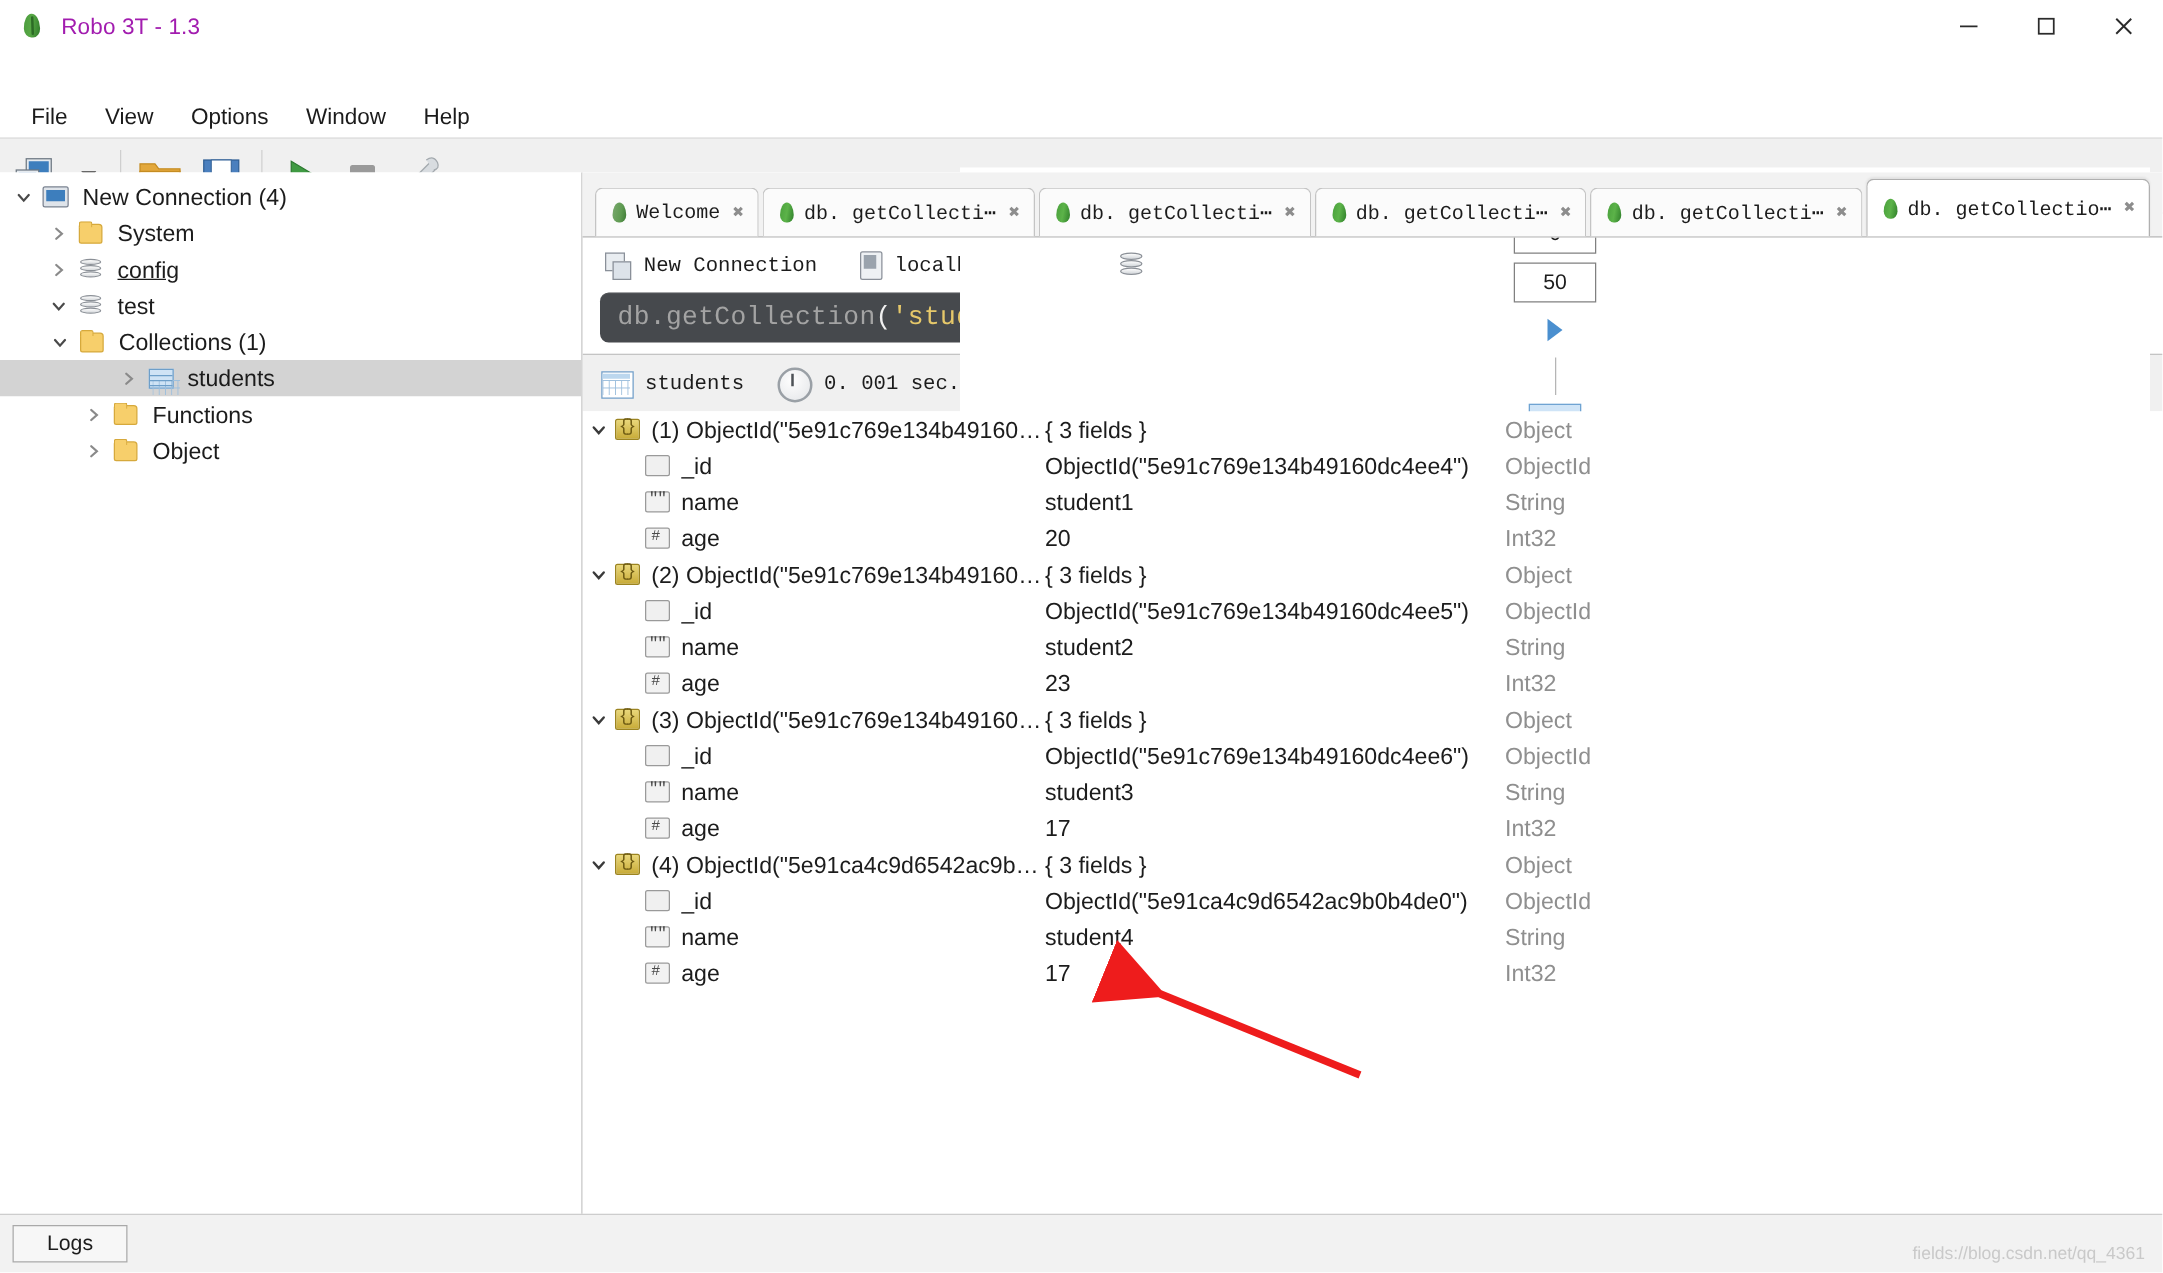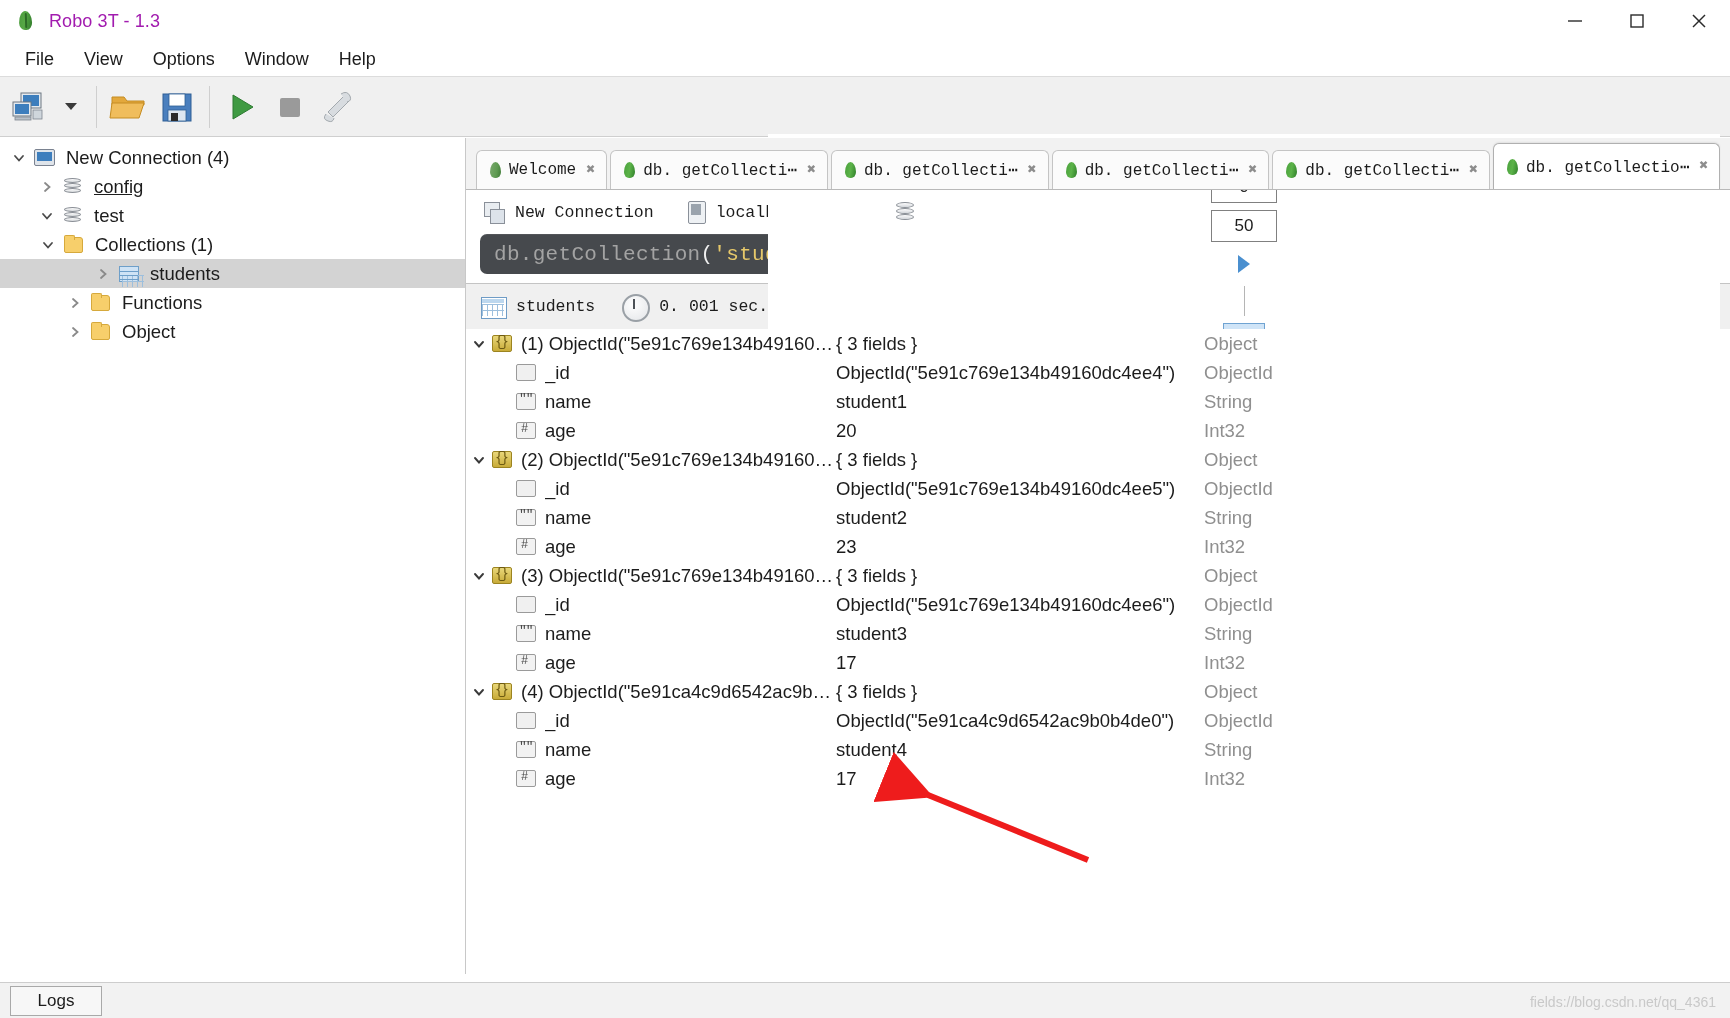--- a/index.html
+++ b/index.html
@@ -35,21 +35,21 @@
   .winbtns { position: absolute; right: 0; top: 0; height: 42px; display: flex; }
   .winbtn {
     width: 62px; height: 42px; display: flex; align-items: center; justify-content: center;
     color: #333;
   }
   .winbtn svg { display: block; }
 
   
   .menubar {
     height: 34px; background: #ffffff; display: flex; align-items: center;
-    padding-left: 10px; border-bottom: none;
+    padding-left: 10px; border-bottom: none; margin-top: 34px;
   }
   .menuitem {
     padding: 4px 15px; font-size: 18px; color: #1b1b1b;
   }
 
   
   .toolbar {
     height: 61px; background: #f0f0f0;
     border-top: 1px solid #dcdcdc; border-bottom: 1px solid #cfcfcf;
     display: flex; align-items: center; padding-left: 6px;
@@ -270,21 +270,21 @@
     background:#f0f0f0; border:1px solid #9a9a9a; border-radius:2px; }
   .ic-str { width:20px; min-width:20px; height:17px; margin-right:9px; position:relative;
     background:#f2f2f2; border:1px solid #9a9a9a; border-radius:2px; }
   .ic-str::before { content:"\"\""; position:absolute; left:2px; top:-3px; font-size:13px; color:#4a4a4a; font-family:"Liberation Mono",monospace; letter-spacing:-1px; }
   .ic-int { width:20px; min-width:20px; height:17px; margin-right:9px; position:relative;
     background:#f2f2f2; border:1px solid #9a9a9a; border-radius:2px; }
   .ic-int::before { content:"#"; position:absolute; left:4px; top:-1px; font-size:12px; color:#4a4a4a; font-family:"Liberation Mono",monospace; }
 
   
   .statusbar {
-    position:absolute; left:0; right:0; bottom:0; height:36px;
+    position:absolute; left:0; right:0; bottom:0; height:47px;
     background:#f2f2f2; border-top:1px solid #cdcdcd; display:flex; align-items:center;
     padding-left: 10px;
   }
   .logsbtn {
     width: 92px; height: 30px; background:#f7f7f7; border:1px solid #a9a9a9;
     display:flex; align-items:center; justify-content:center; font-size:17px; color:#1c1c1c;
   }
   .watermark {
     position:absolute; right: 14px; bottom: 8px;
     font-size: 14px; color:#c9c9c9; font-family:"Liberation Sans", sans-serif;
@@ -395,20 +395,31 @@
         <svg width="14" height="14" viewBox="0 0 14 14">
             <path d="M3 5 L7 9.5 L11 5" fill="none" stroke="#4a4a4a" stroke-width="1.8" stroke-linecap="round"></path>
           </svg>
       </span>
       <span class="t-icon">
           <i class="ic-monitor"></i>
         </span>
       <span class="lbl">New Connection (4)</span>
     </div>
 
+    <div class="tree-row" style="padding-left:34px;">
+      <span class="twisty">
+        <svg width="14" height="14" viewBox="0 0 14 14">
+            <path d="M5 3 L9.5 7 L5 11" fill="none" stroke="#8a8a8a" stroke-width="1.8" stroke-linecap="round"></path>
+          </svg>
+      </span>
+      <span class="t-icon">
+          <i class="ic-folder"></i>
+        </span>
+      <span class="lbl">System</span>
+    </div>
 
     <div class="tree-row" style="padding-left:34px;text-decoration:underline;">
       <span class="twisty">
         <svg width="14" height="14" viewBox="0 0 14 14">
             <path d="M5 3 L9.5 7 L5 11" fill="none" stroke="#8a8a8a" stroke-width="1.8" stroke-linecap="round"></path>
           </svg>
       </span>
       <span class="t-icon">
           <i class="ic-db">
             <span></span>

